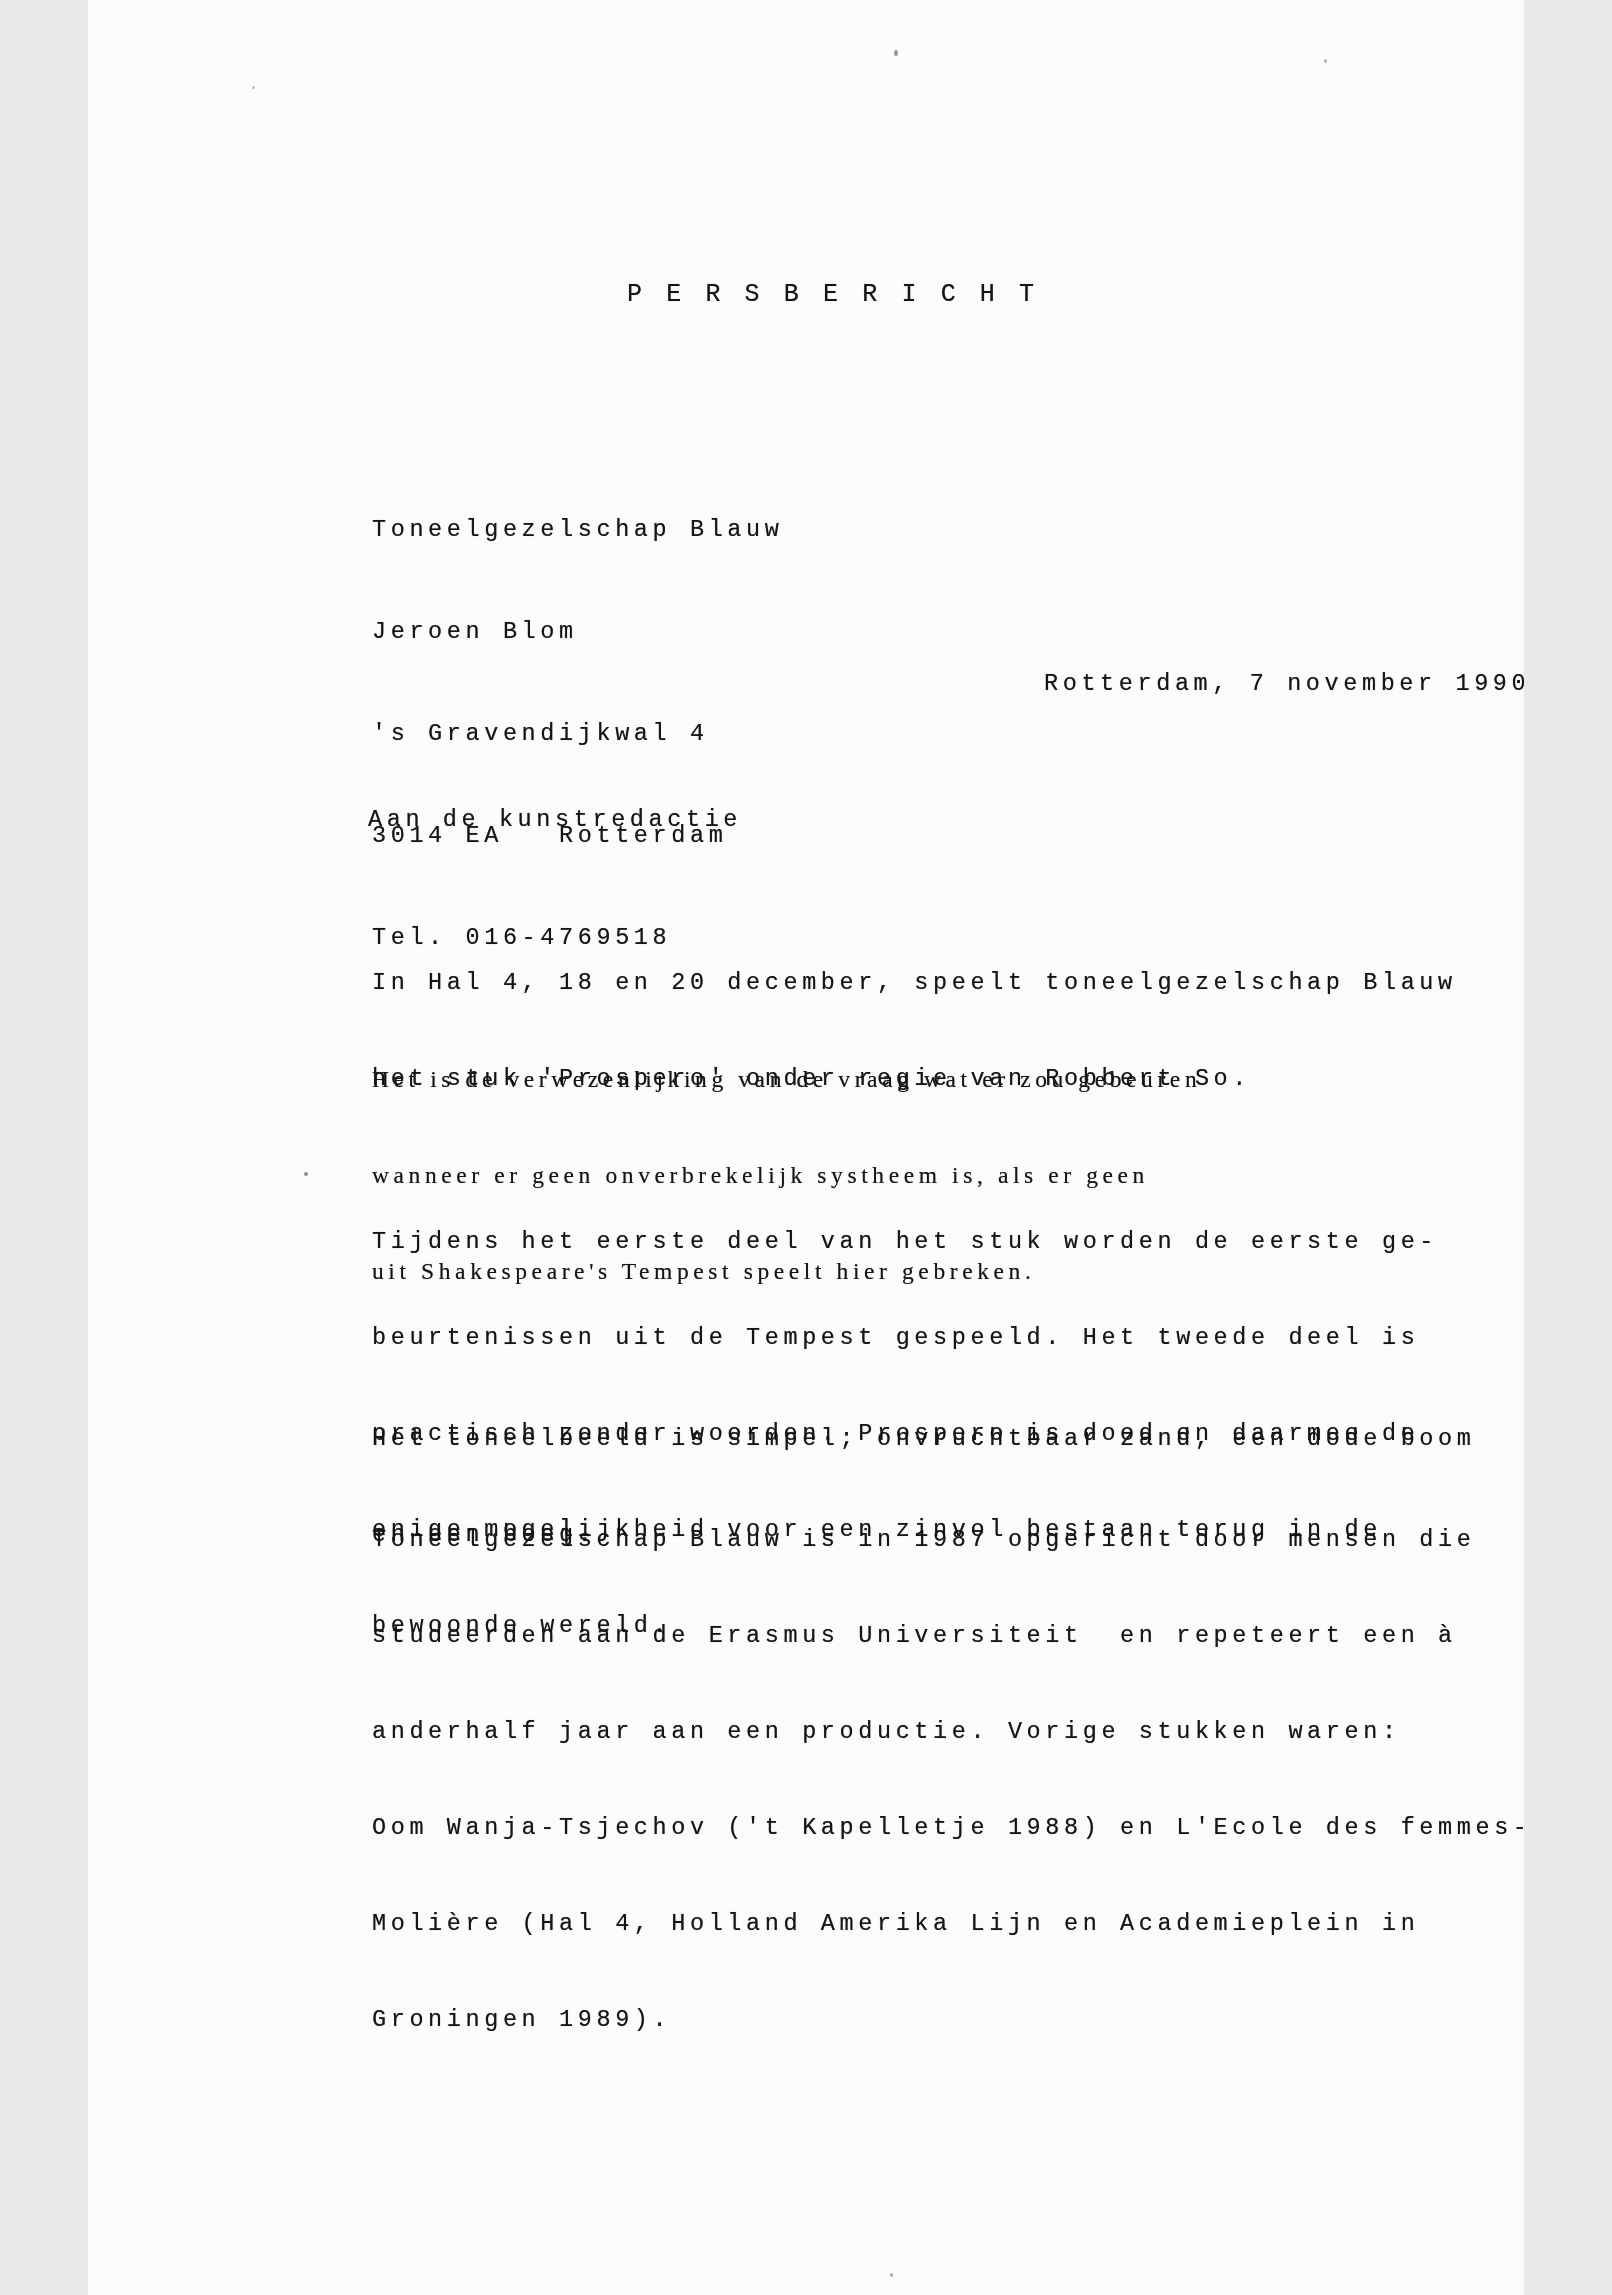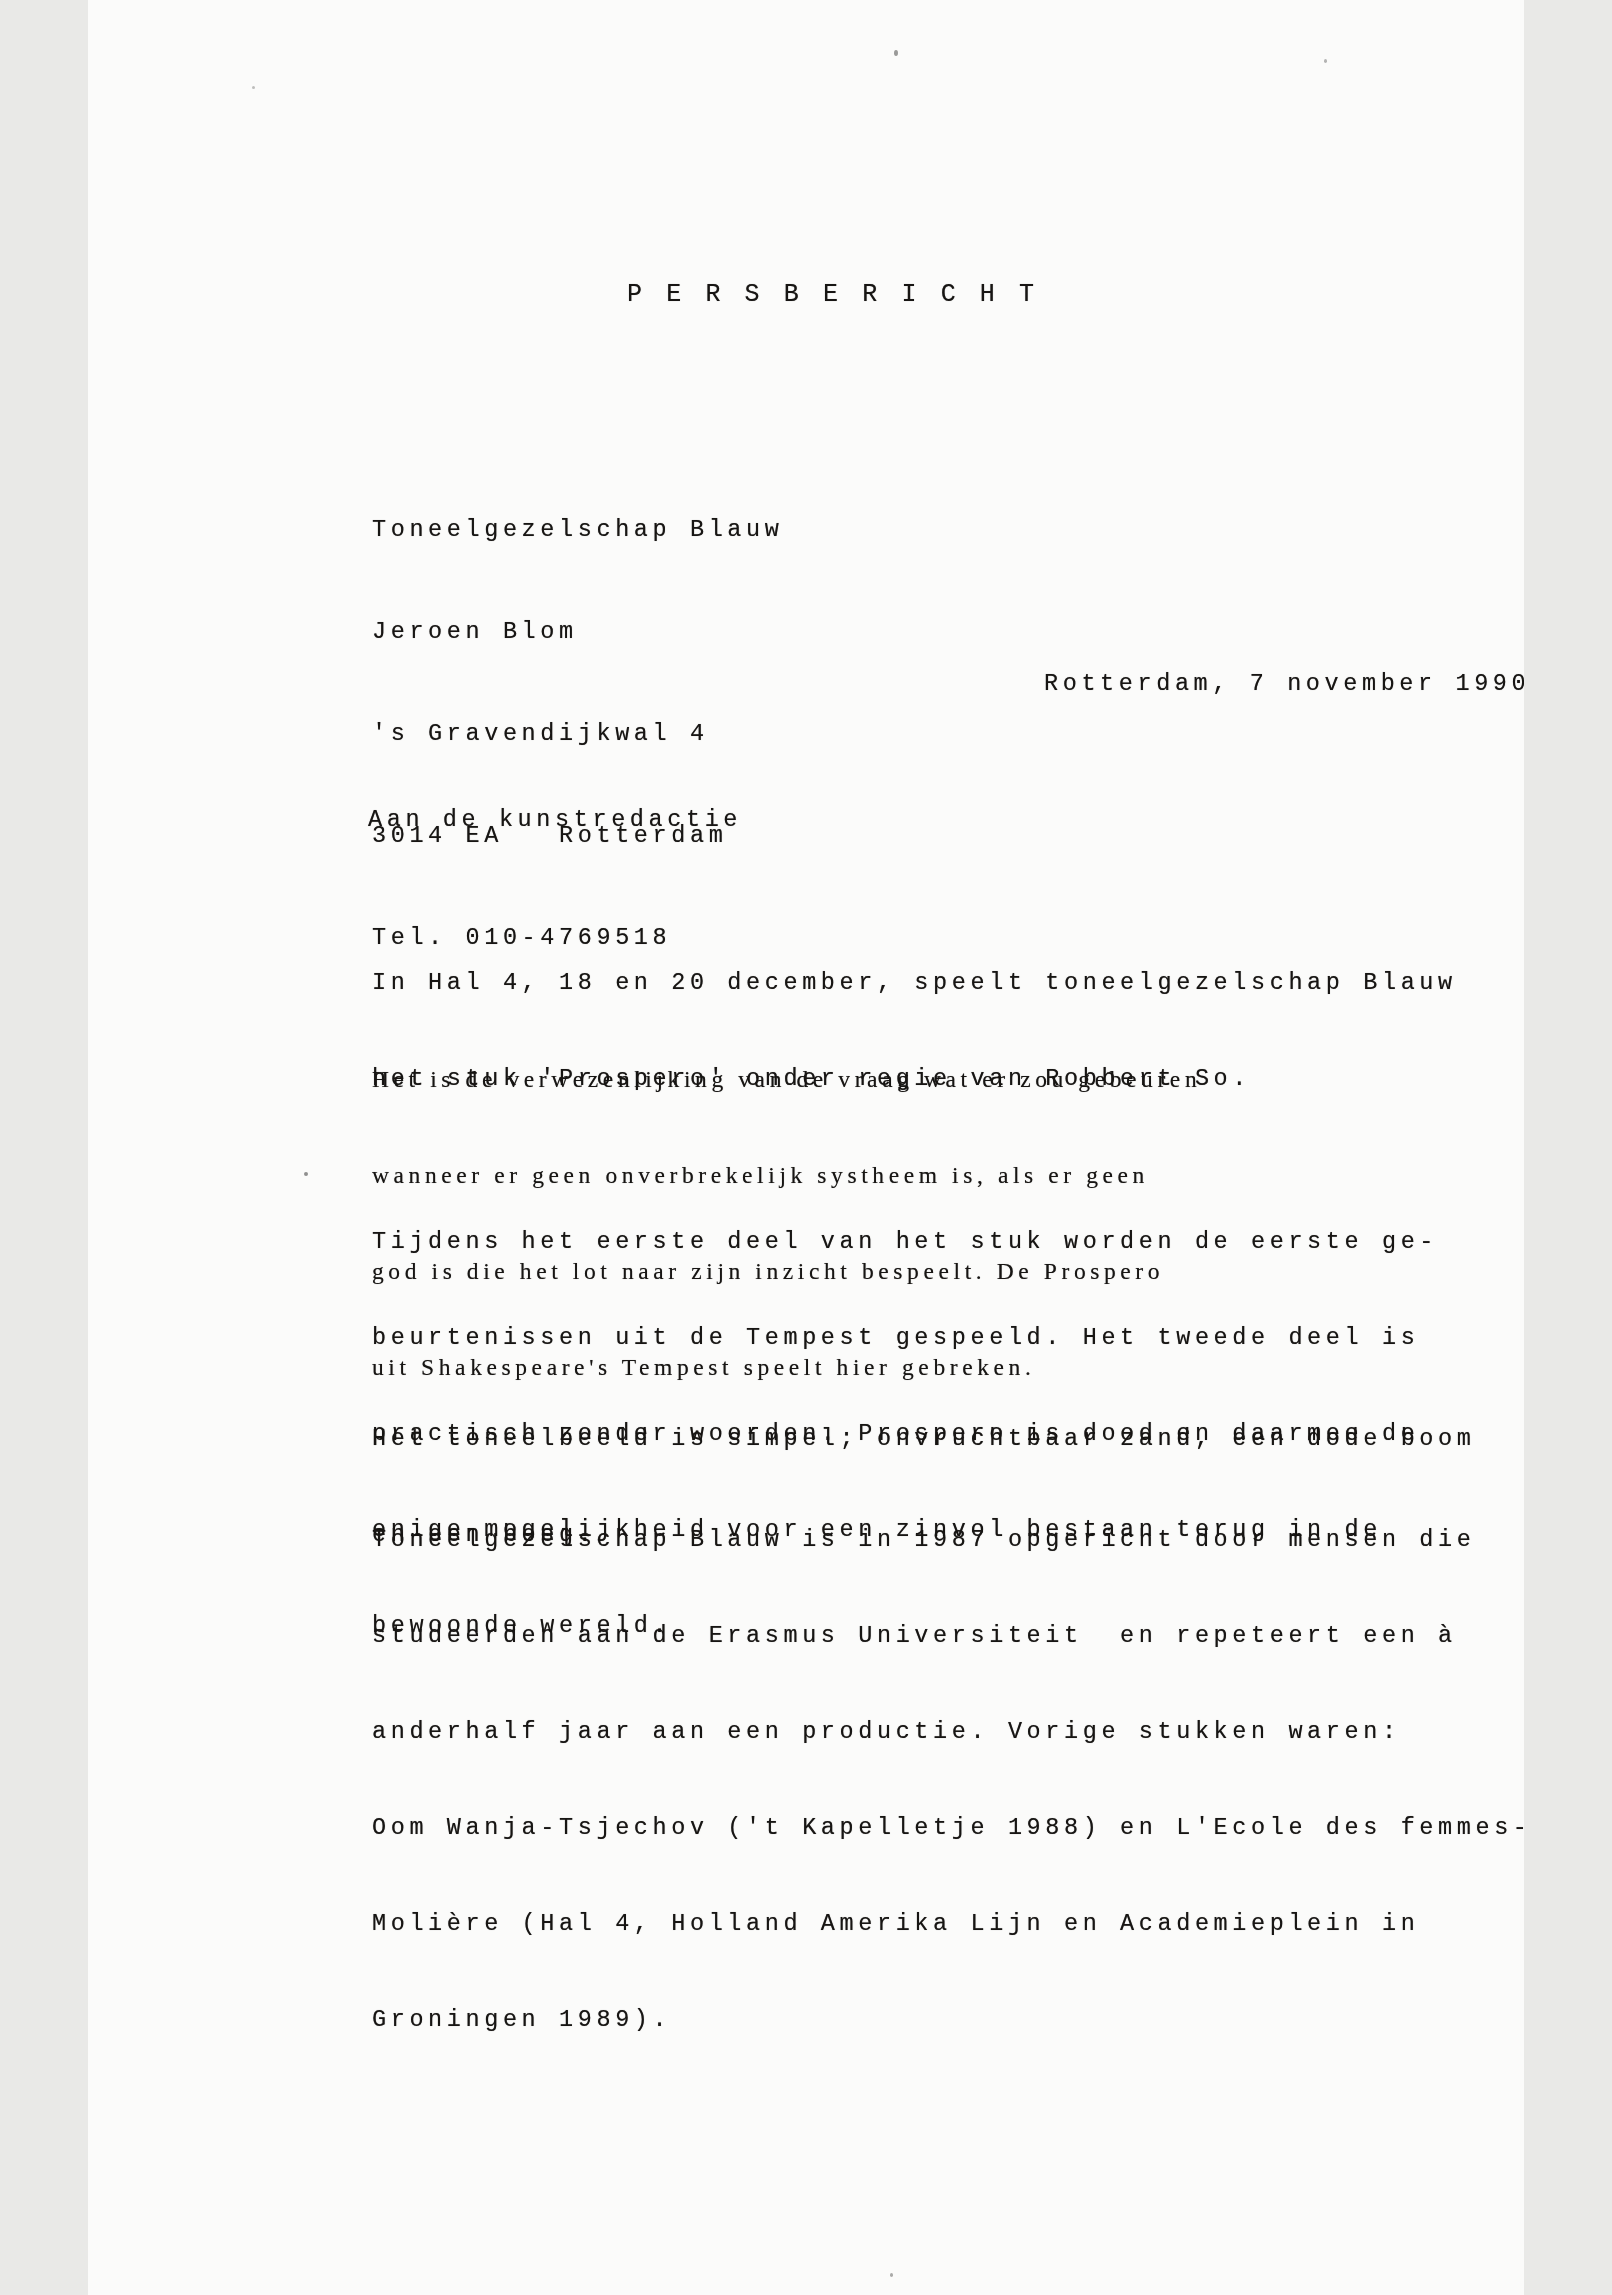--- a/index.html
+++ b/index.html
@@ -73,36 +73,35 @@
 
 <div class="page">
 
   <div class="type doc-title">P E R S B E R I C H T</div>
 
   <div class="type sender-block sender">
     <div>Toneelgezelschap Blauw</div>
     <div>Jeroen Blom</div>
     <div>'s Gravendijkwal 4</div>
     <div>3014 EA   Rotterdam</div>
-    <div>Tel. 010-4769518</div>
+    <div>Tel. 016-4769518</div>
   </div>
 
   <div class="type dateline">Rotterdam, 7 november 1990</div>
 
   <div class="type salutation">Aan de kunstredactie</div>
 
   <div class="type body-block para-1">
     <div>In Hal 4, 18 en 20 december, speelt toneelgezelschap Blauw</div>
     <div>het stuk 'Prospero' onder regie van Robbert So.</div>
   </div>
 
   <div class="type body-block para-2">
     <div>Het is de verwezenlijking van de vraag wat er zou gebeuren</div>
     <div>wanneer er geen onverbrekelijk systheem is, als er geen</div>
-    <div>god is die het lot naar zijn inzicht bespeelt. De Prospero</div>
     <div>uit Shakespeare's Tempest speelt hier gebreken.</div>
   </div>
 
   <div class="type body-block para-3">
     <div>Tijdens het eerste deel van het stuk worden de eerste ge-</div>
     <div>beurtenissen uit de Tempest gespeeld. Het tweede deel is</div>
     <div>practisch zonder woorden. Prospero is dood en daarmee de</div>
     <div>enige mogelijkheid voor een zinvol bestaan terug in de</div>
     <div>bewoonde wereld.</div>
   </div>

